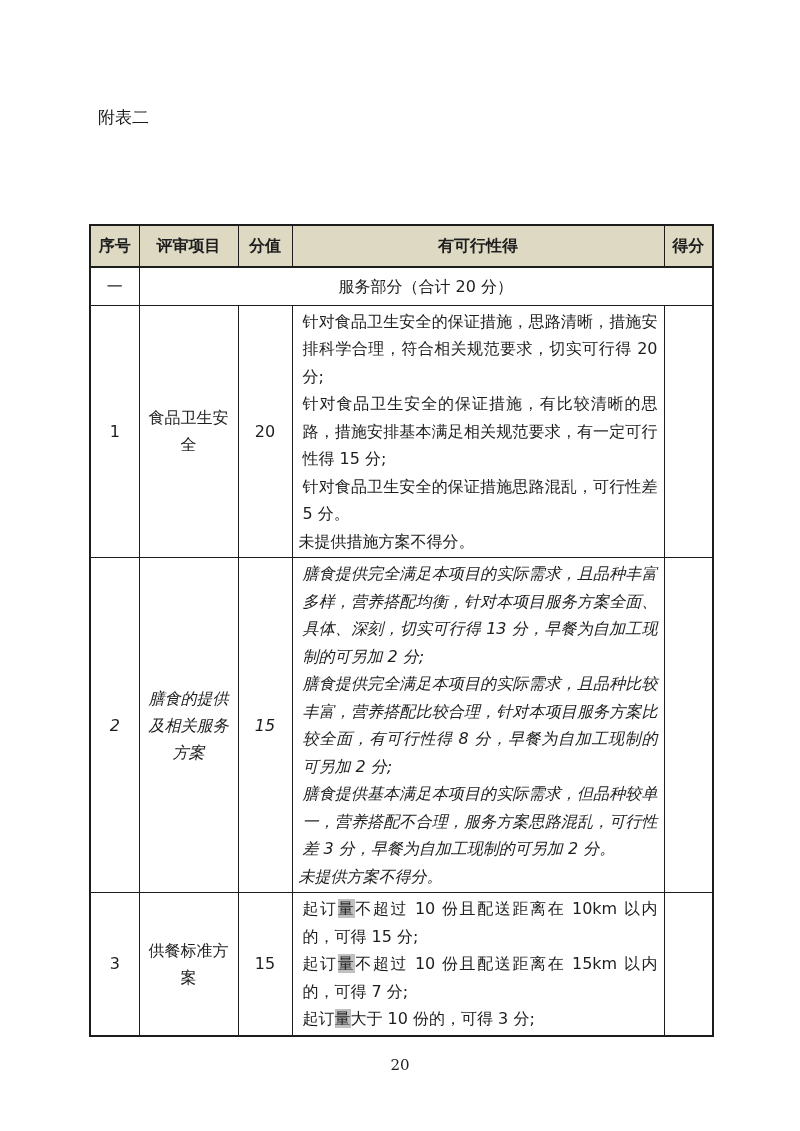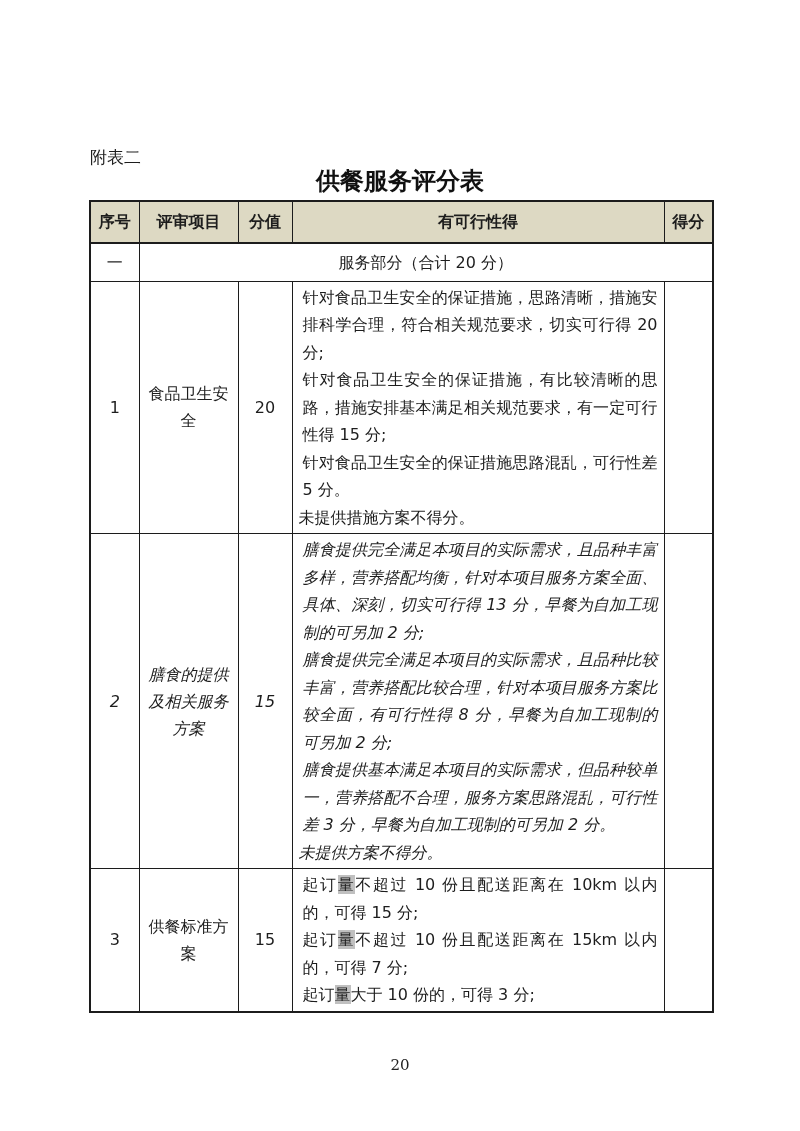--- a/index.html
+++ b/index.html
@@ -5,31 +5,31 @@
   * { box-sizing: border-box; }
   html, body { margin: 0; padding: 0; background: #ffffff; }
   body {
     width: 800px; height: 1131px;
     font-family: "DejaVu Sans", "Liberation Sans", sans-serif;
     color: #1d1d1d;
   }
   .page { position: relative; width: 800px; height: 1131px; background: #ffffff; overflow: hidden; }
 
   .annex {
-    position: absolute; left: 90px; top: 106px;
-    font-size: 17px; line-height: 22px; color: #1d1d1d; margin-top: 40px;
+    position: absolute; left: 98px; top: 106px;
+    font-size: 17px; line-height: 22px; color: #1d1d1d;
   }
   .doc-title {
     position: absolute; left: 0; top: 165px; width: 100%;
     margin: 0; text-align: center;
     font-size: 24px; font-weight: 700; color: #111111;
   }
 
   table.score-table {
-    position: absolute; left: 89px; top: 200px;
+    position: absolute; left: 89px; top: 224px;
     width: 623px;
     border-collapse: collapse; table-layout: fixed;
     border: 2px solid #1c1c1c;
   }
   col.w-seq  { width: 49px; }
   col.w-item { width: 99px; }
   col.w-val  { width: 54px; }
   col.w-crit { width: 372px; }
   col.w-got  { width: 49px; }
 
@@ -73,21 +73,20 @@
     font-size: 15px; color: #222222;
   }
 </style>
 </head>
 <body>
 
 <div class="page">
 
   <div class="annex">附表二</div>
 
-  <h1 class="doc-title">供餐服务评分表</h1>
 
   <table class="score-table">
     <colgroup>
       <col class="w-seq">
         <col class="w-item">
         <col class="w-val">
         <col class="w-crit">
         <col class="w-got">
     </colgroup>
     <thead>

